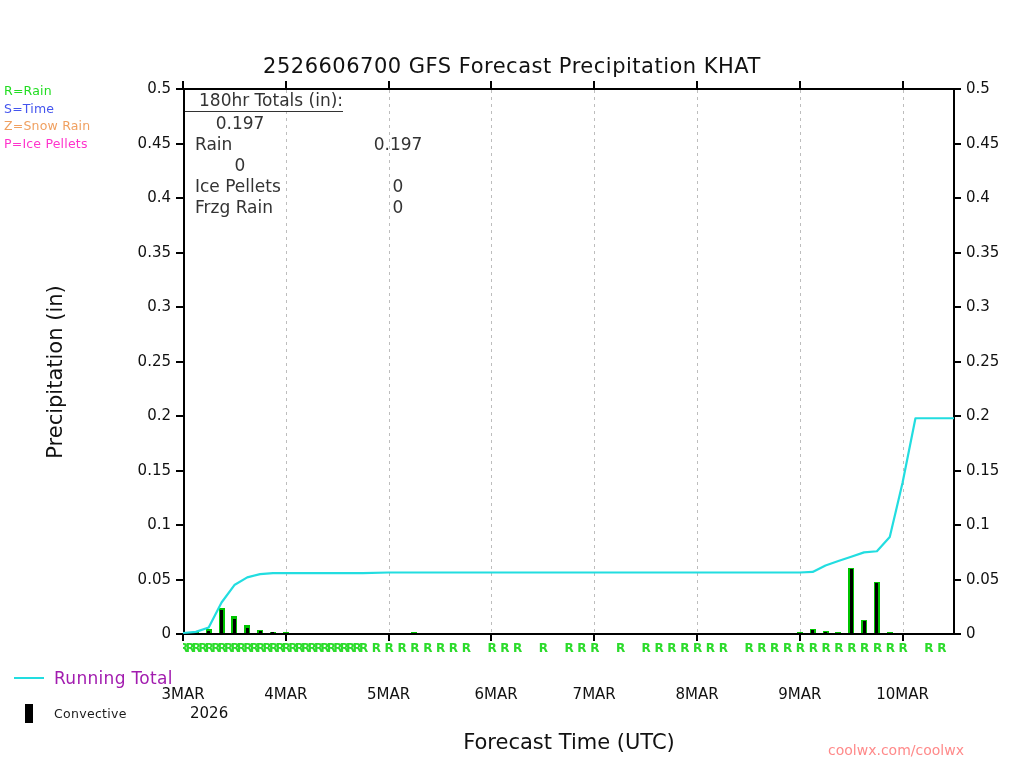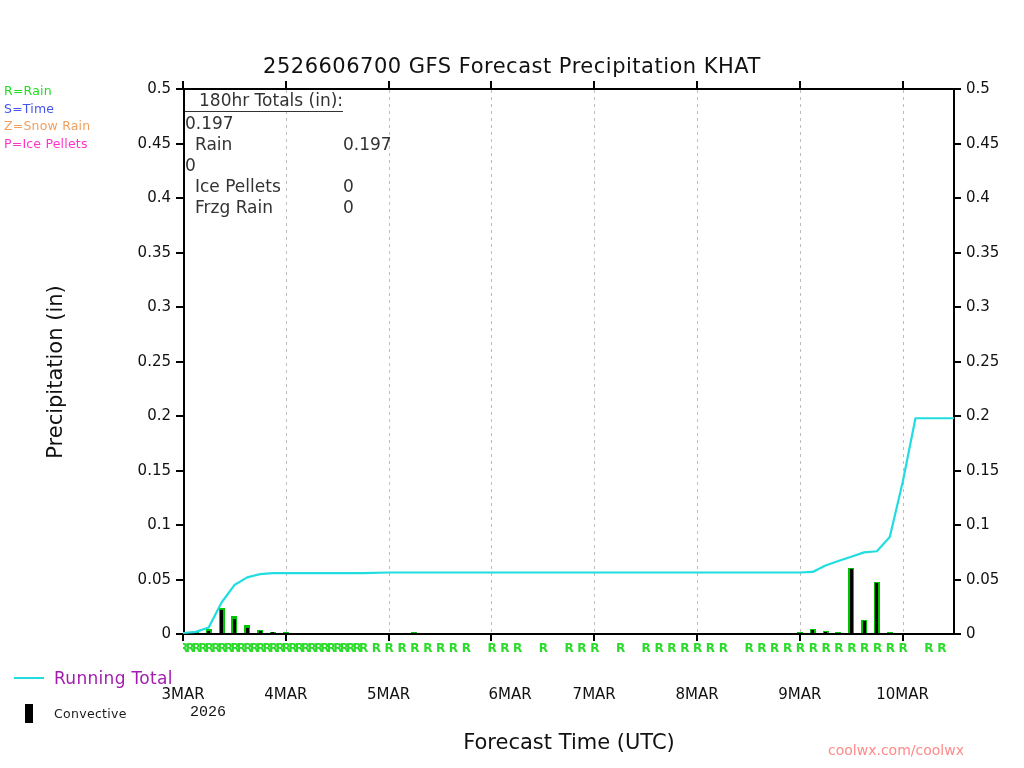--- a/index.html
+++ b/index.html
@@ -36,42 +36,42 @@
       font-size:21px;color:#111;white-space:nowrap;}
   #xlabel{left:183px;top:730px;width:772px;text-align:center;
       font-size:21px;color:#111;white-space:nowrap;}
 
   
   #totals-box{left:185px;top:88px;width:300px;font-size:17px;color:#333;}
   #totals-head{padding:2px 0 1px 14px;border-bottom:1.6px solid #333;
       display:inline-block;white-space:nowrap;}
   #totals-box .row{display:flex;padding-top:1px;}
   #totals-box .row .k{width:148px;padding-left:10px;white-space:nowrap;}
-  #totals-box .row .v{width:110px;text-align:left;white-space:nowrap;}
+  #totals-box .row .v{width:110px;text-align:center;white-space:nowrap;}
 
   
   #legend-running{left:14px;top:668px;display:flex;align-items:center;gap:10px;}
   #legend-running .swatch{width:30px;height:2px;background:#22dde0;}
   #legend-running .lbl{font-size:17px;color:#a21caf;letter-spacing:.3px;}
   #legend-convective{left:14px;top:704px;display:flex;align-items:center;gap:10px;}
   #legend-convective .swatch{width:30px;display:flex;justify-content:center;}
   #legend-convective .swatch i{display:block;width:8px;height:19px;background:#000;}
   #legend-convective .lbl{font-size:12.5px;color:#1a1a1a;letter-spacing:.3px;}
 
   
   #watermark{left:828px;top:742px;font-size:14px;color:#ff8a8a;white-space:nowrap;}
 
   
   #bars-layer,#ptype-layer,#line-layer{left:183px;top:88px;width:772px;height:547px;}
   .bar-total{position:absolute;bottom:2px;background:#00c400;}
   .bar-conv{position:absolute;bottom:2px;background:#000;}
   .ptype{position:absolute;font-size:12px;color:#2bdb2b;font-weight:bold;
       line-height:12px;white-space:nowrap;}
   #ptype-layer{top:634px;height:30px;overflow:hidden;}
-  .year-label{font-size:15px;color:#111;font-family:Liberation Mono, monospace;}
+  .year-label{font-size:15px;color:#111;}
 </style>
 </head>
 <body>
 
 <div class="abs" id="chart-title">2526606700 GFS Forecast Precipitation KHAT</div>
 
 <div class="abs" id="ptype-legend">
   <div style="color:#22dd22">R=Rain</div>
   <div style="color:#4455ee">S=Time</div>
   <div style="color:#f0a060">Z=Snow Rain</div>
@@ -143,21 +143,21 @@
     <div class="abs xtick-mark" style="left: 182px; top: 81px;"></div>
     <div class="abs xtick-label" style="left: 123px; width: 120px; top: 685px;">3MAR</div>
     <div class="abs xtick-mark" style="left: 284.8px; top: 634px;"></div>
     <div class="abs xtick-mark" style="left: 284.8px; top: 81px;"></div>
     <div class="abs xtick-label" style="left: 225.8px; width: 120px; top: 685px;">4MAR</div>
     <div class="abs xtick-mark" style="left: 387.6px; top: 634px;"></div>
     <div class="abs xtick-mark" style="left: 387.6px; top: 81px;"></div>
     <div class="abs xtick-label" style="left: 328.6px; width: 120px; top: 685px;">5MAR</div>
     <div class="abs xtick-mark" style="left: 490.4px; top: 634px;"></div>
     <div class="abs xtick-mark" style="left: 490.4px; top: 81px;"></div>
-    <div class="abs xtick-label" style="left: 450px; width: 120px; top: 685px;">6MAR</div>
+    <div class="abs xtick-label" style="left: 436px; width: 120px; top: 685px;">6MAR</div>
     <div class="abs xtick-mark" style="left: 593.2px; top: 634px;"></div>
     <div class="abs xtick-mark" style="left: 593.2px; top: 81px;"></div>
     <div class="abs xtick-label" style="left: 534.2px; width: 120px; top: 685px;">7MAR</div>
     <div class="abs xtick-mark" style="left: 696px; top: 634px;"></div>
     <div class="abs xtick-mark" style="left: 696px; top: 81px;"></div>
     <div class="abs xtick-label" style="left: 637px; width: 120px; top: 685px;">8MAR</div>
     <div class="abs xtick-mark" style="left: 798.8px; top: 634px;"></div>
     <div class="abs xtick-mark" style="left: 798.8px; top: 81px;"></div>
     <div class="abs xtick-label" style="left: 739.8px; width: 120px; top: 685px;">9MAR</div>
     <div class="abs xtick-mark" style="left: 901.6px; top: 634px;"></div>

